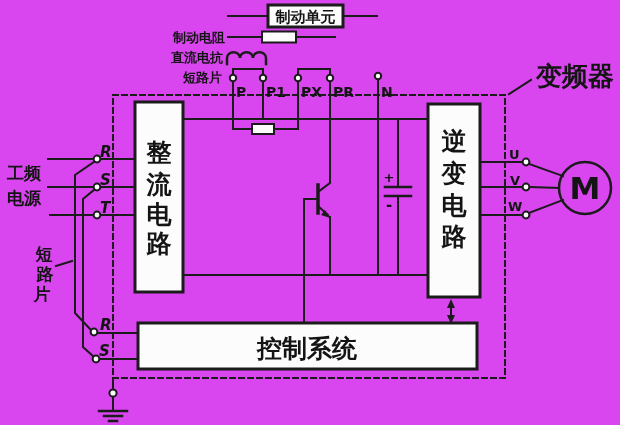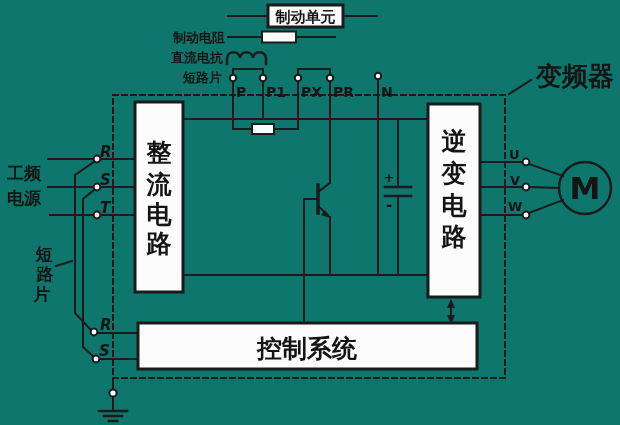--- a/index.html
+++ b/index.html
@@ -1,16 +1,16 @@
 <!DOCTYPE html>
 <html><head>
 <meta charset="utf-8">
 <style>
   html,body{margin:0;padding:0;background:#e8e8e8;}
-  .page{position:relative;width:620px;height:425px;background:#0f766e;overflow:hidden;
+  .page{position:relative;width:620px;height:425px;background:#d946ef;overflow:hidden;
         font-family:"DejaVu Sans",sans-serif;}
   svg{position:absolute;left:0;top:0;}
   .w{stroke:#1b1b1b;stroke-width:2;fill:none;stroke-linecap:square;}
   .w25{stroke-width:2.5;}
   .w35{stroke-width:3.5;}
   .dash{stroke-dasharray:5 4;}
   .box{fill:#fcfcfc;stroke:#1b1b1b;stroke-width:3;}
   .cmp{fill:#fcfcfc;stroke:#1b1b1b;stroke-width:2;}
   .term{fill:#fcfcfc;stroke:#1b1b1b;stroke-width:2;}
   .fillb{fill:#1b1b1b;stroke:none;}

